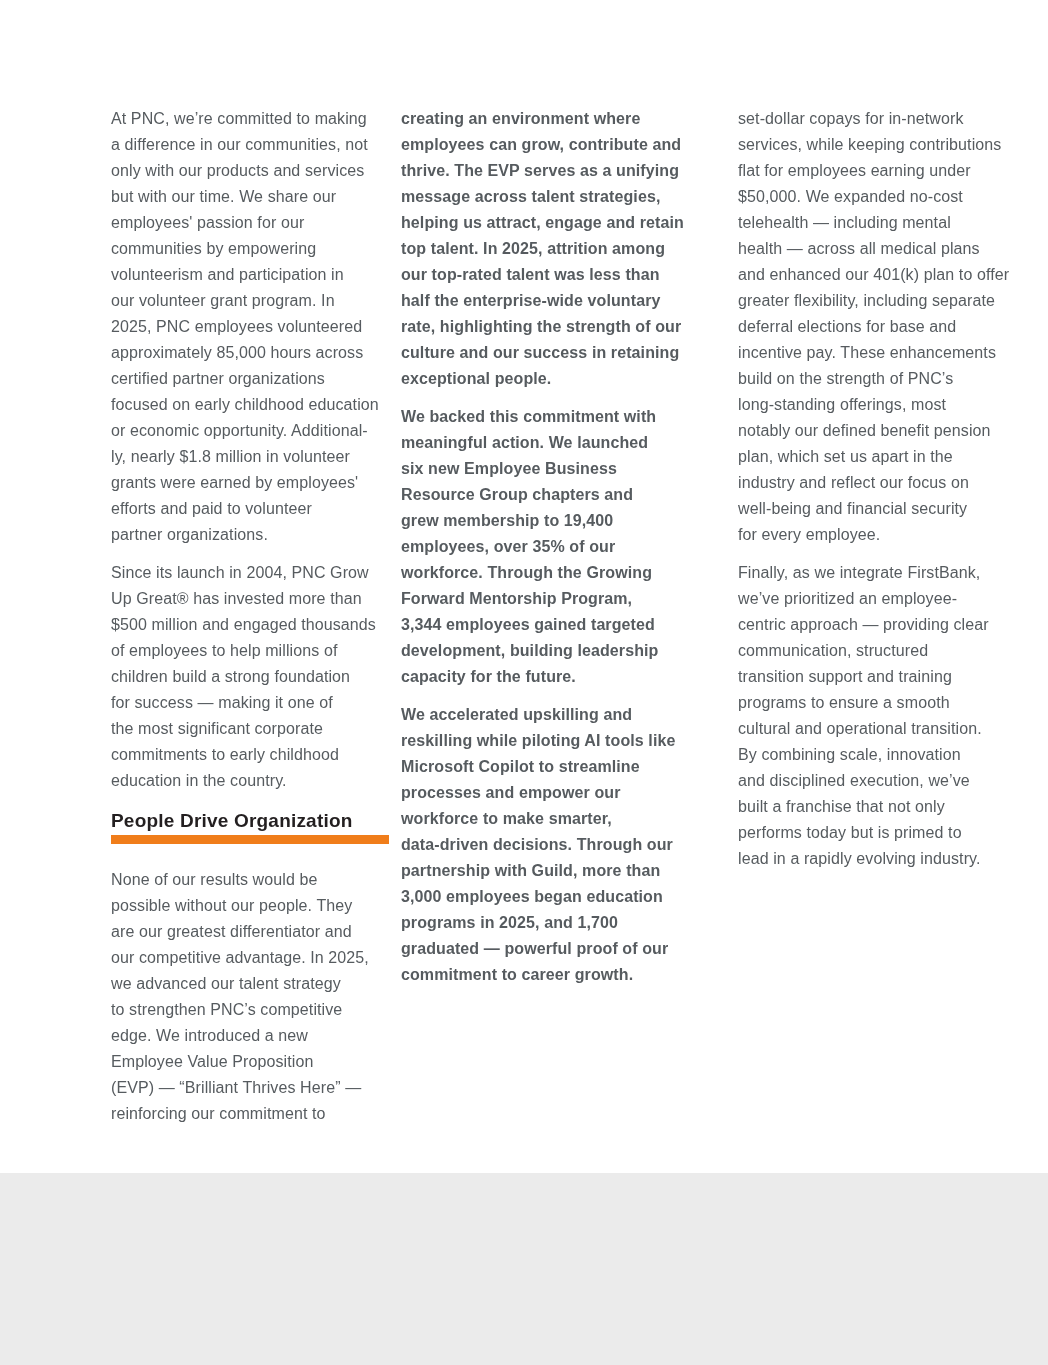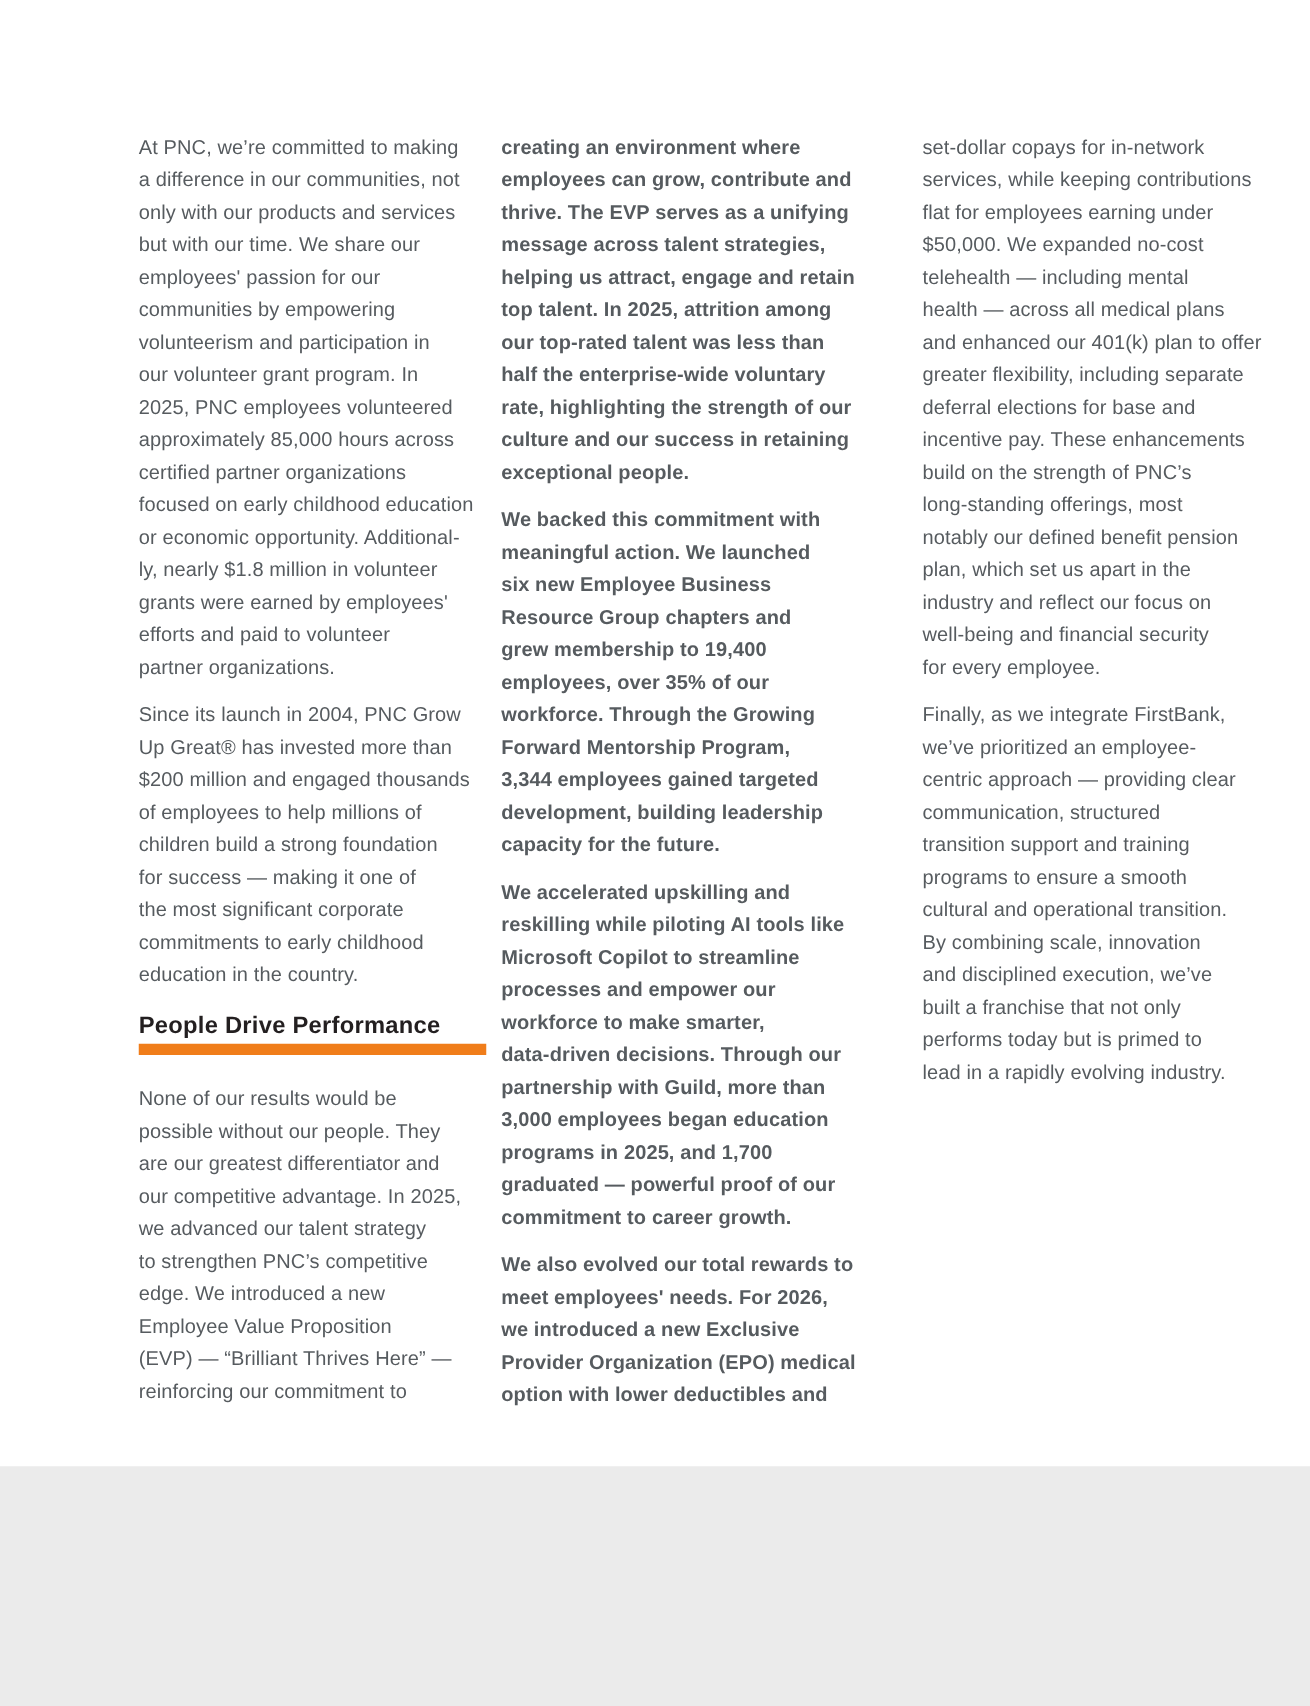--- a/index.html
+++ b/index.html
@@ -66,28 +66,28 @@
 approximately 85,000 hours across
 certified partner organizations
 focused on early childhood education
 or economic opportunity. Additional-
 ly, nearly $1.8 million in volunteer
 grants were earned by employees'
 efforts and paid to volunteer
 partner organizations.</p>
       <p class="body-text">Since its launch in 2004, PNC Grow
 Up Great® has invested more than
-$200 million and engaged thousands
+$500 million and engaged thousands
 of employees to help millions of
 children build a strong foundation
 for success — making it one of
 the most significant corporate
 commitments to early childhood
 education in the country.</p>
-      <h2 class="section-heading">People Drive Performance</h2>
+      <h2 class="section-heading">People Drive Organization</h2>
       <div class="heading-rule"></div>
       <p class="body-text">None of our results would be
 possible without our people. They
 are our greatest differentiator and
 our competitive advantage. In 2025,
 we advanced our talent strategy
 to strengthen PNC’s competitive
 edge. We introduced a new
 Employee Value Proposition
 (EVP) — “Brilliant Thrives Here” —
@@ -121,25 +121,20 @@
 reskilling while piloting AI tools like
 Microsoft Copilot to streamline
 processes and empower our
 workforce to make smarter,
 data-driven decisions. Through our
 partnership with Guild, more than
 3,000 employees began education
 programs in 2025, and 1,700
 graduated — powerful proof of our
 commitment to career growth.</p>
-      <p class="body-text">We also evolved our total rewards to
-meet employees' needs. For 2026,
-we introduced a new Exclusive
-Provider Organization (EPO) medical
-option with lower deductibles and</p>
     </section>
 
     <section class="col col-right">
       <p class="body-text">set-dollar copays for in-network
 services, while keeping contributions
 flat for employees earning under
 $50,000. We expanded no-cost
 telehealth — including mental
 health — across all medical plans
 and enhanced our 401(k) plan to offer

